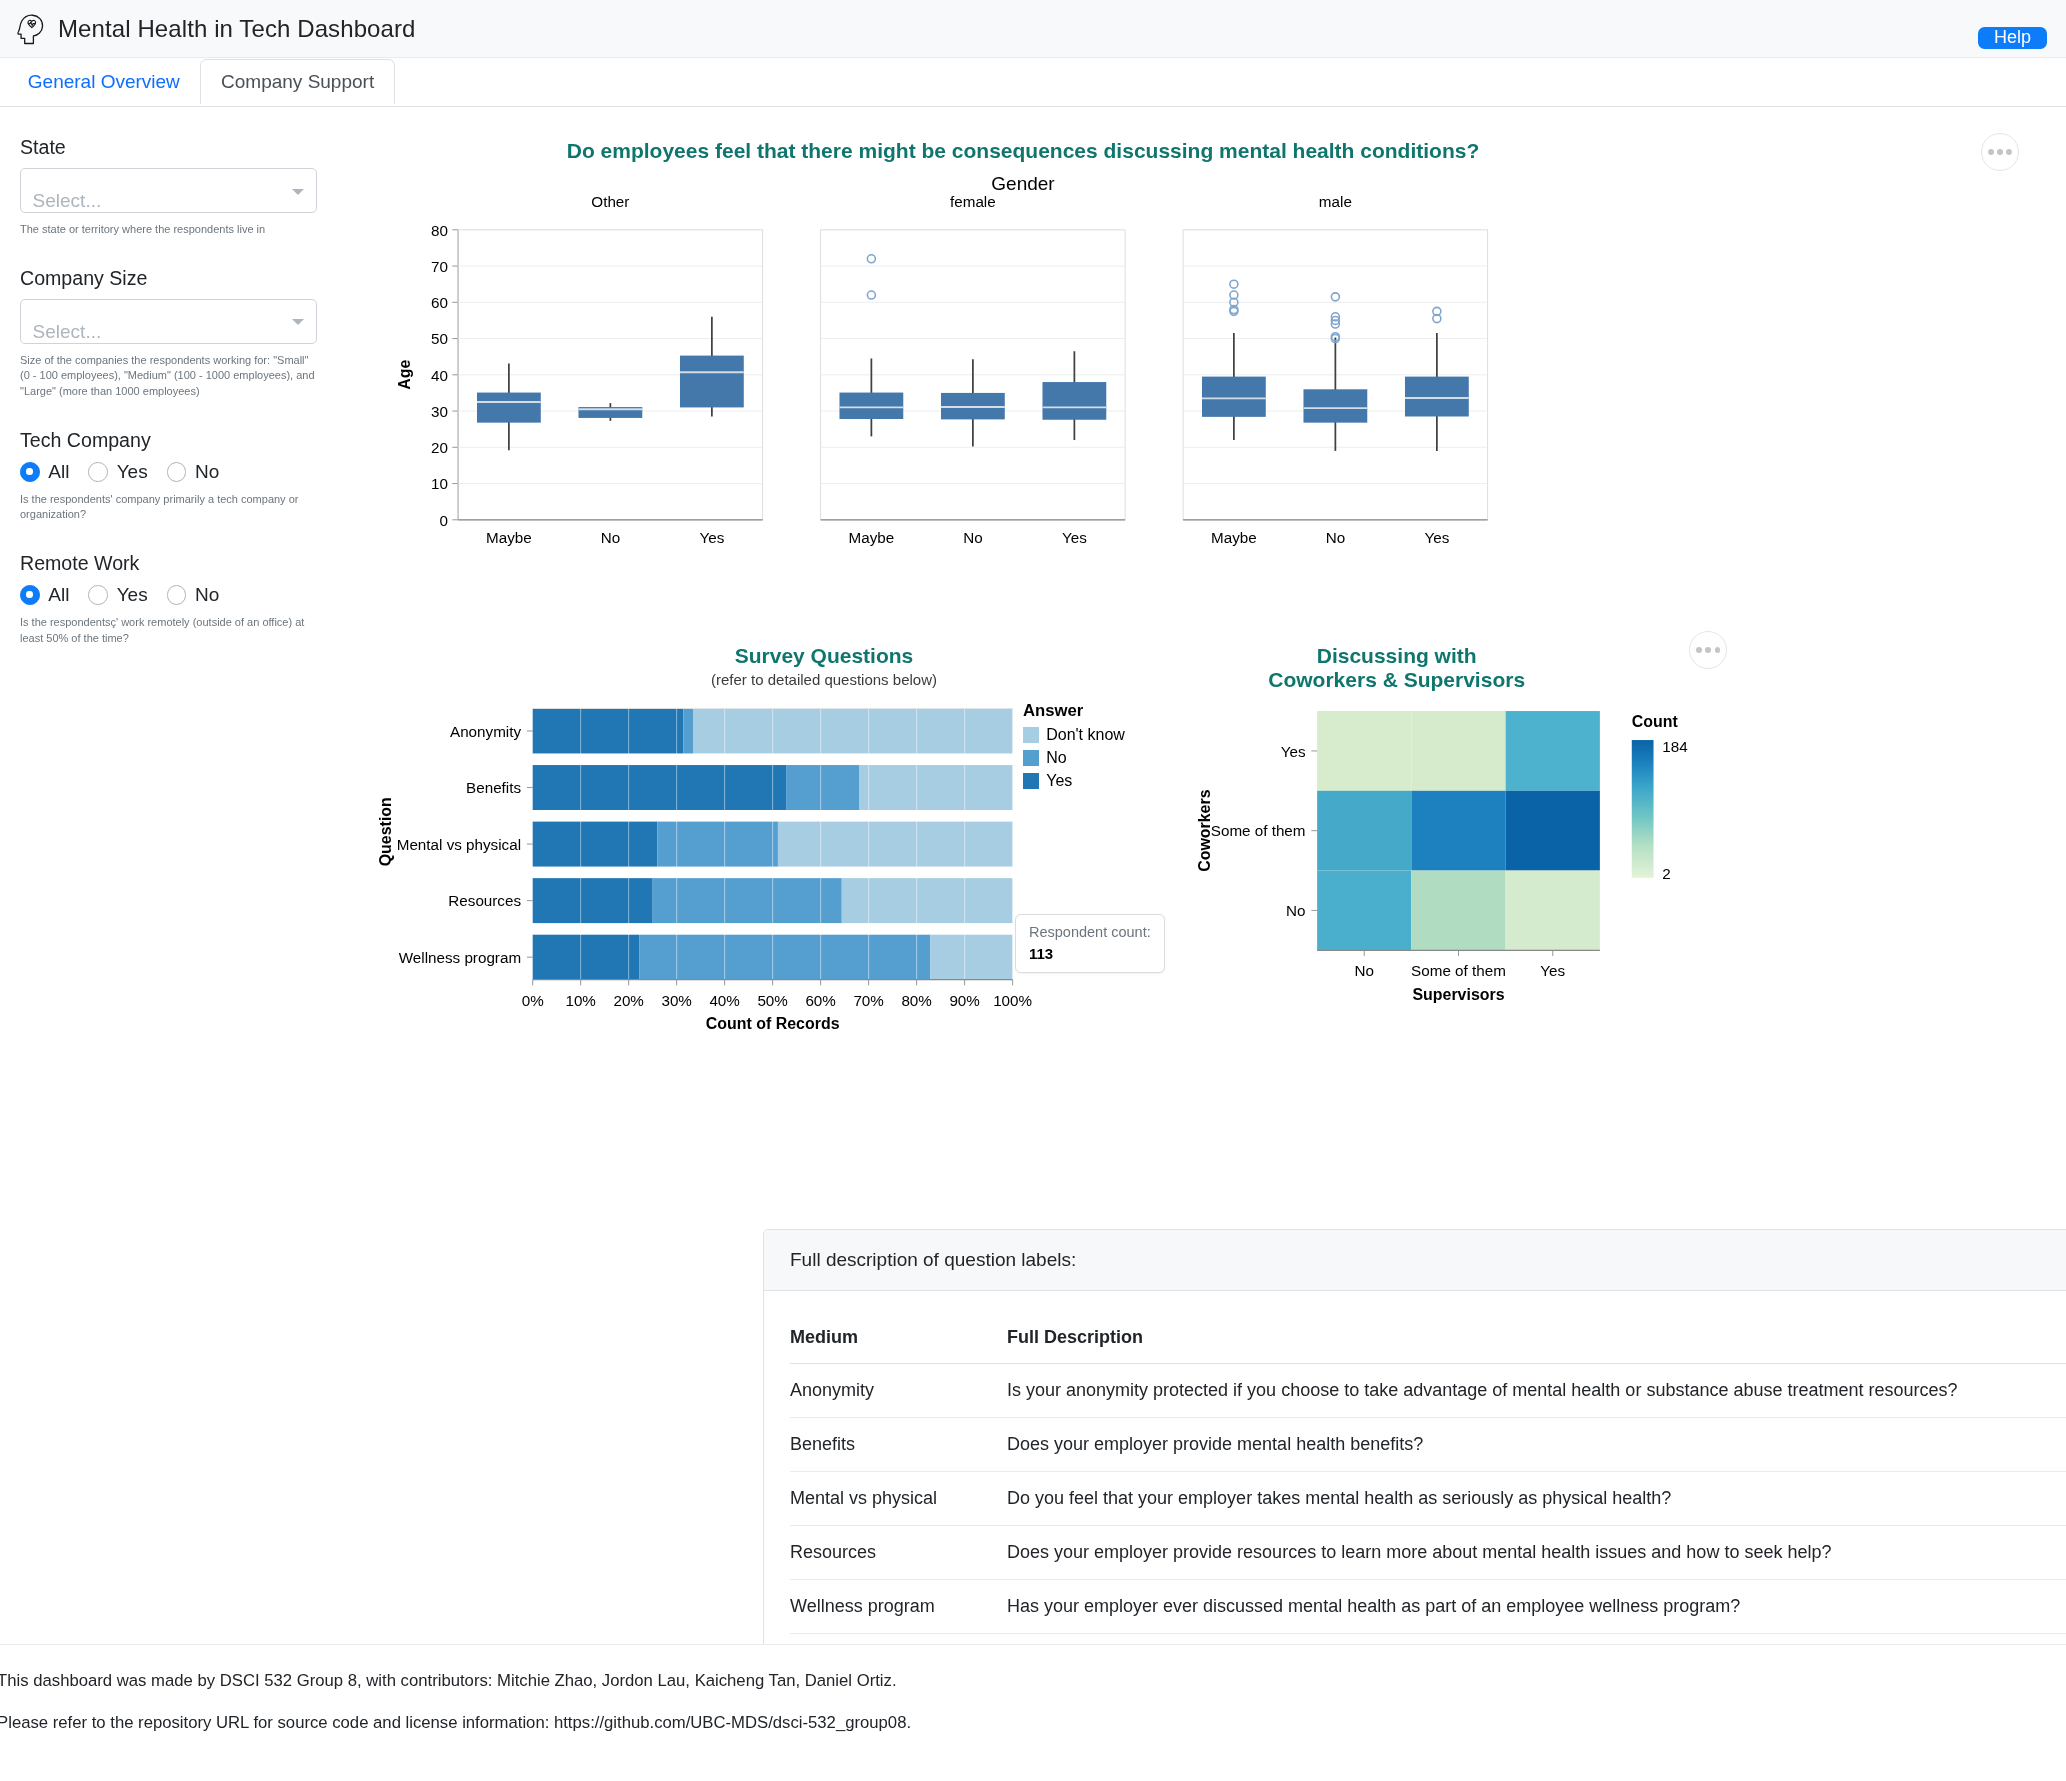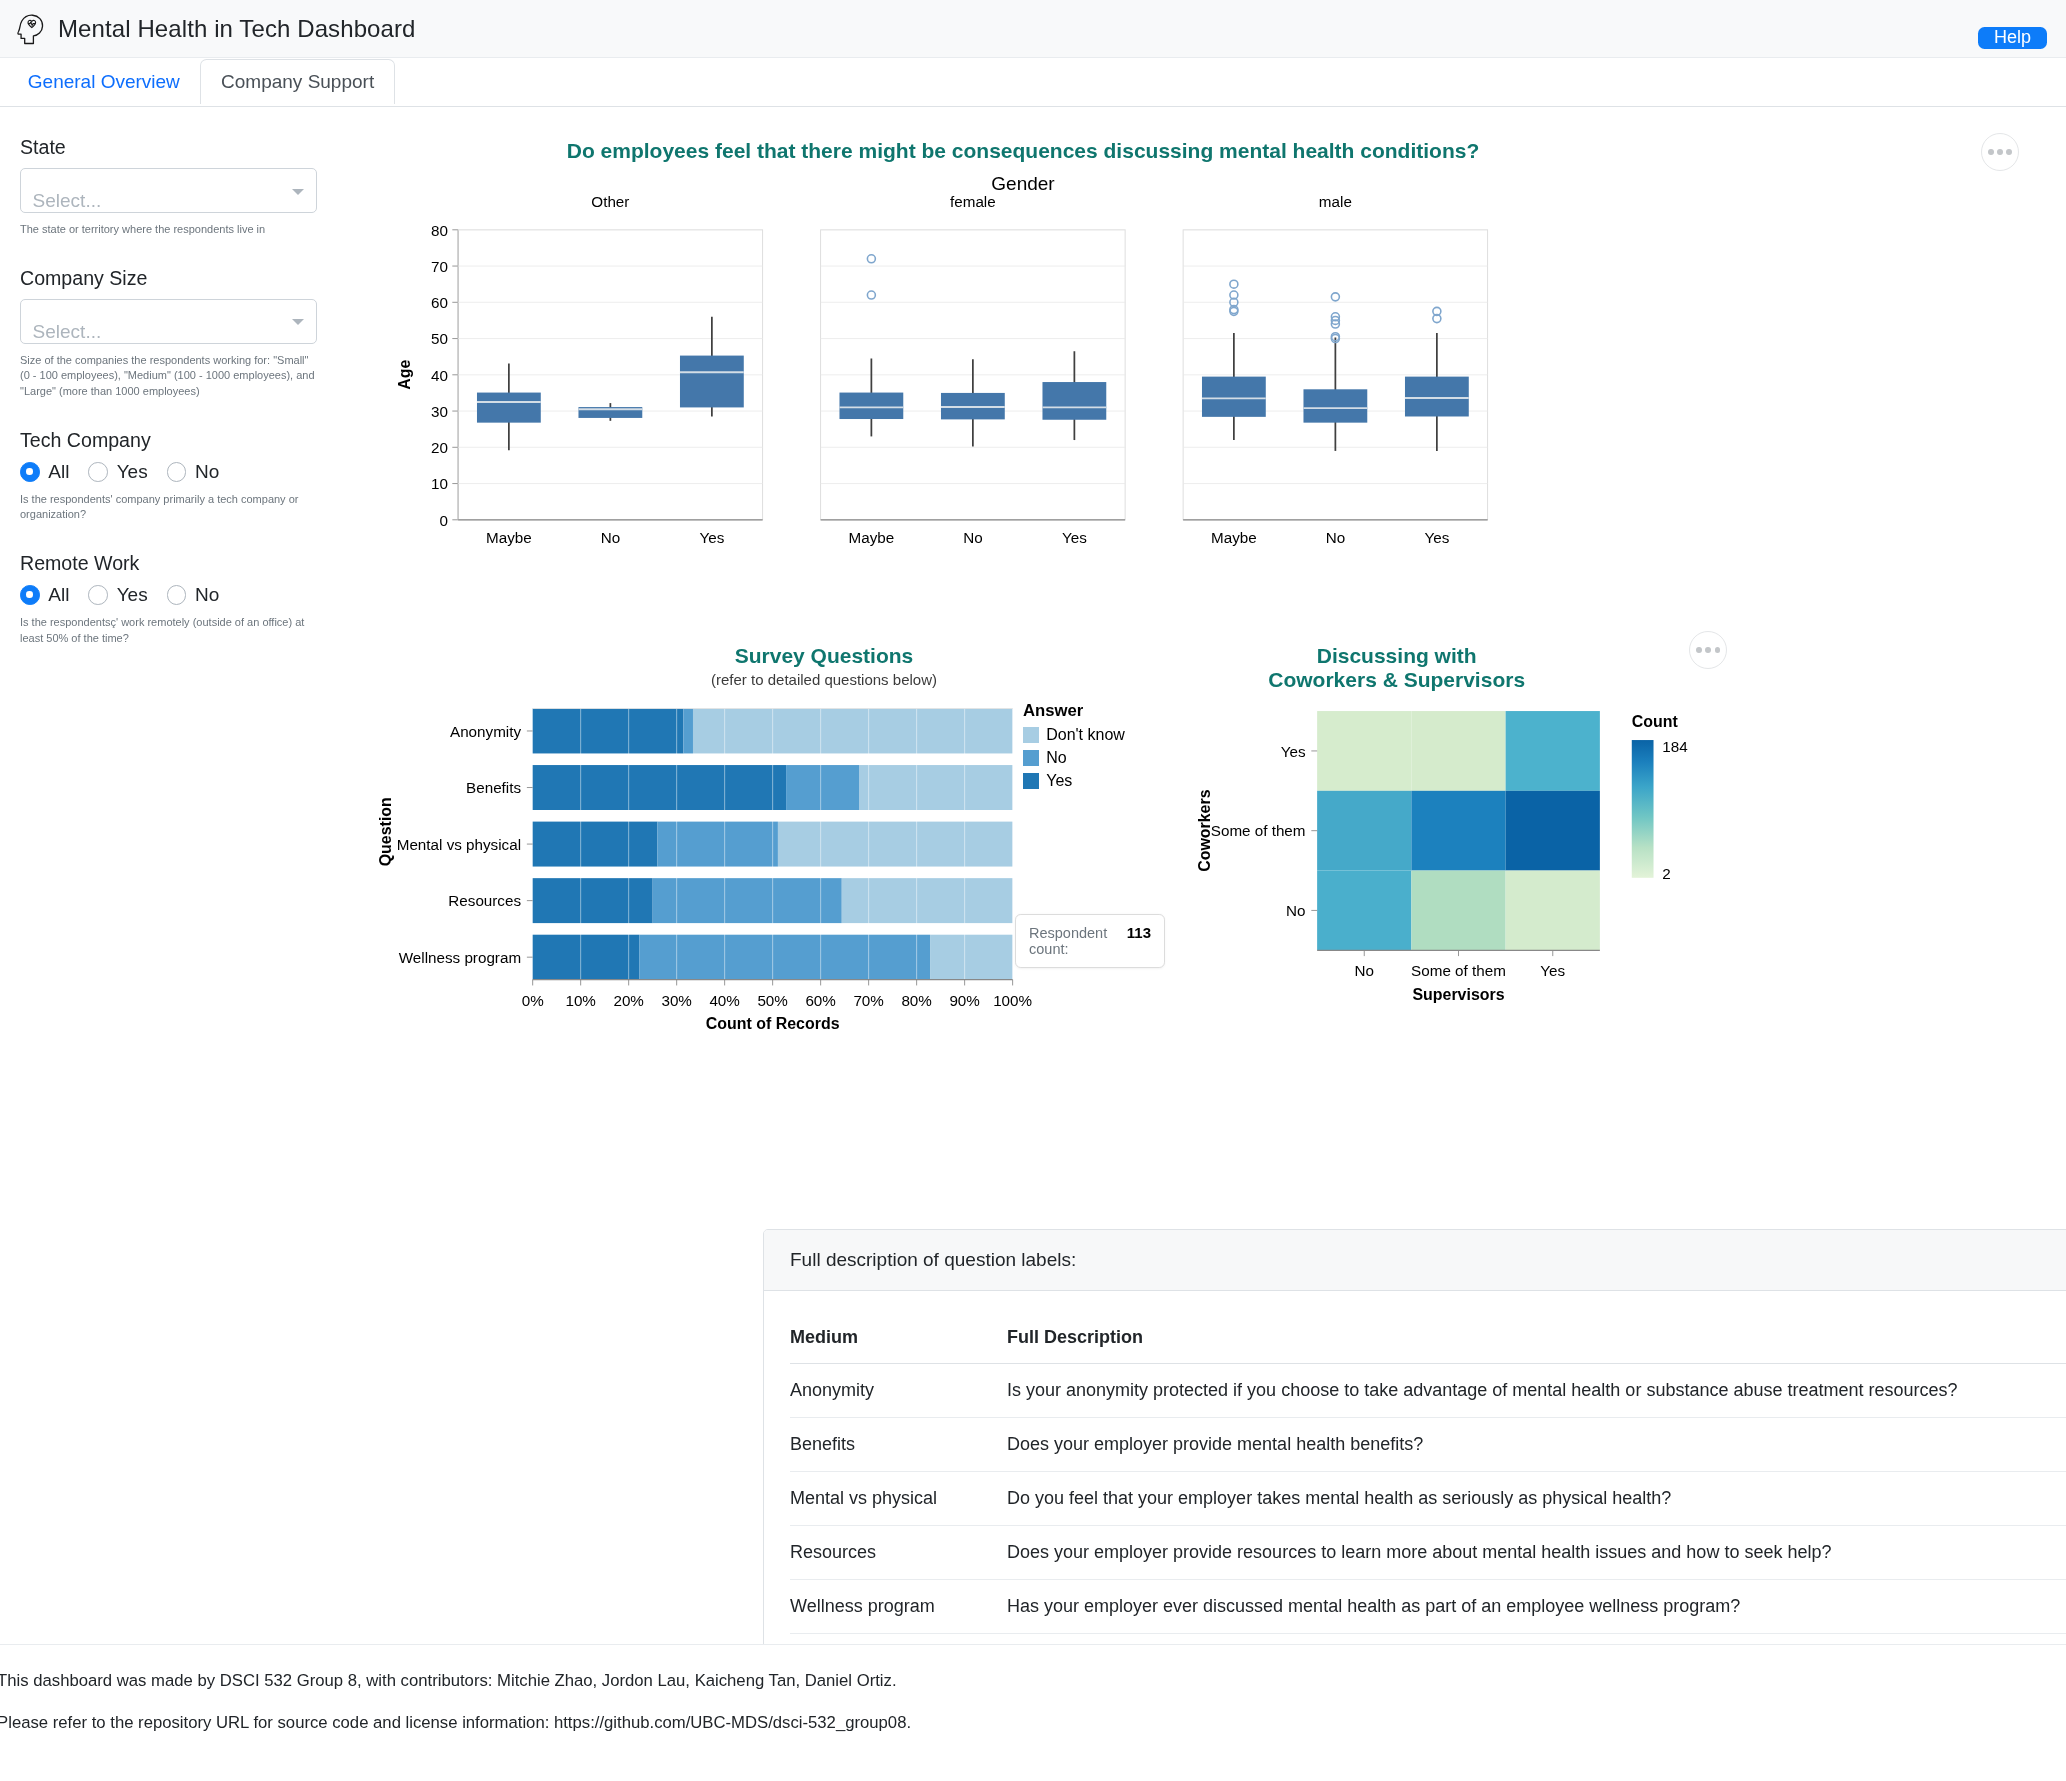--- a/index.html
+++ b/index.html
@@ -432,21 +432,21 @@
           <div class="legend-item">
             <span class="legend-swatch" style="background:#559ed0;"></span>
             <span class="legend-text">No</span>
           </div>
           <div class="legend-item">
             <span class="legend-swatch" style="background:#2077b4;"></span>
             <span class="legend-text">Yes</span>
           </div>
         </div>
 
-        <div class="tooltip-box" style="position:absolute; left:655px; top:270px;">
+        <div class="tooltip-box" style="position:absolute; left:655px; top:270px;flex-direction:column;">
           <span>Respondent count:</span>
           <span class="tooltip-val">113</span>
         </div>
       </div>
 
       <div class="chart-card" style="width:580px; position:relative; margin-left:7.2px;">
         <div class="dots-btn" style="right:25px; top:-13px;">
           <i></i>
             <i></i>
             <i></i>

